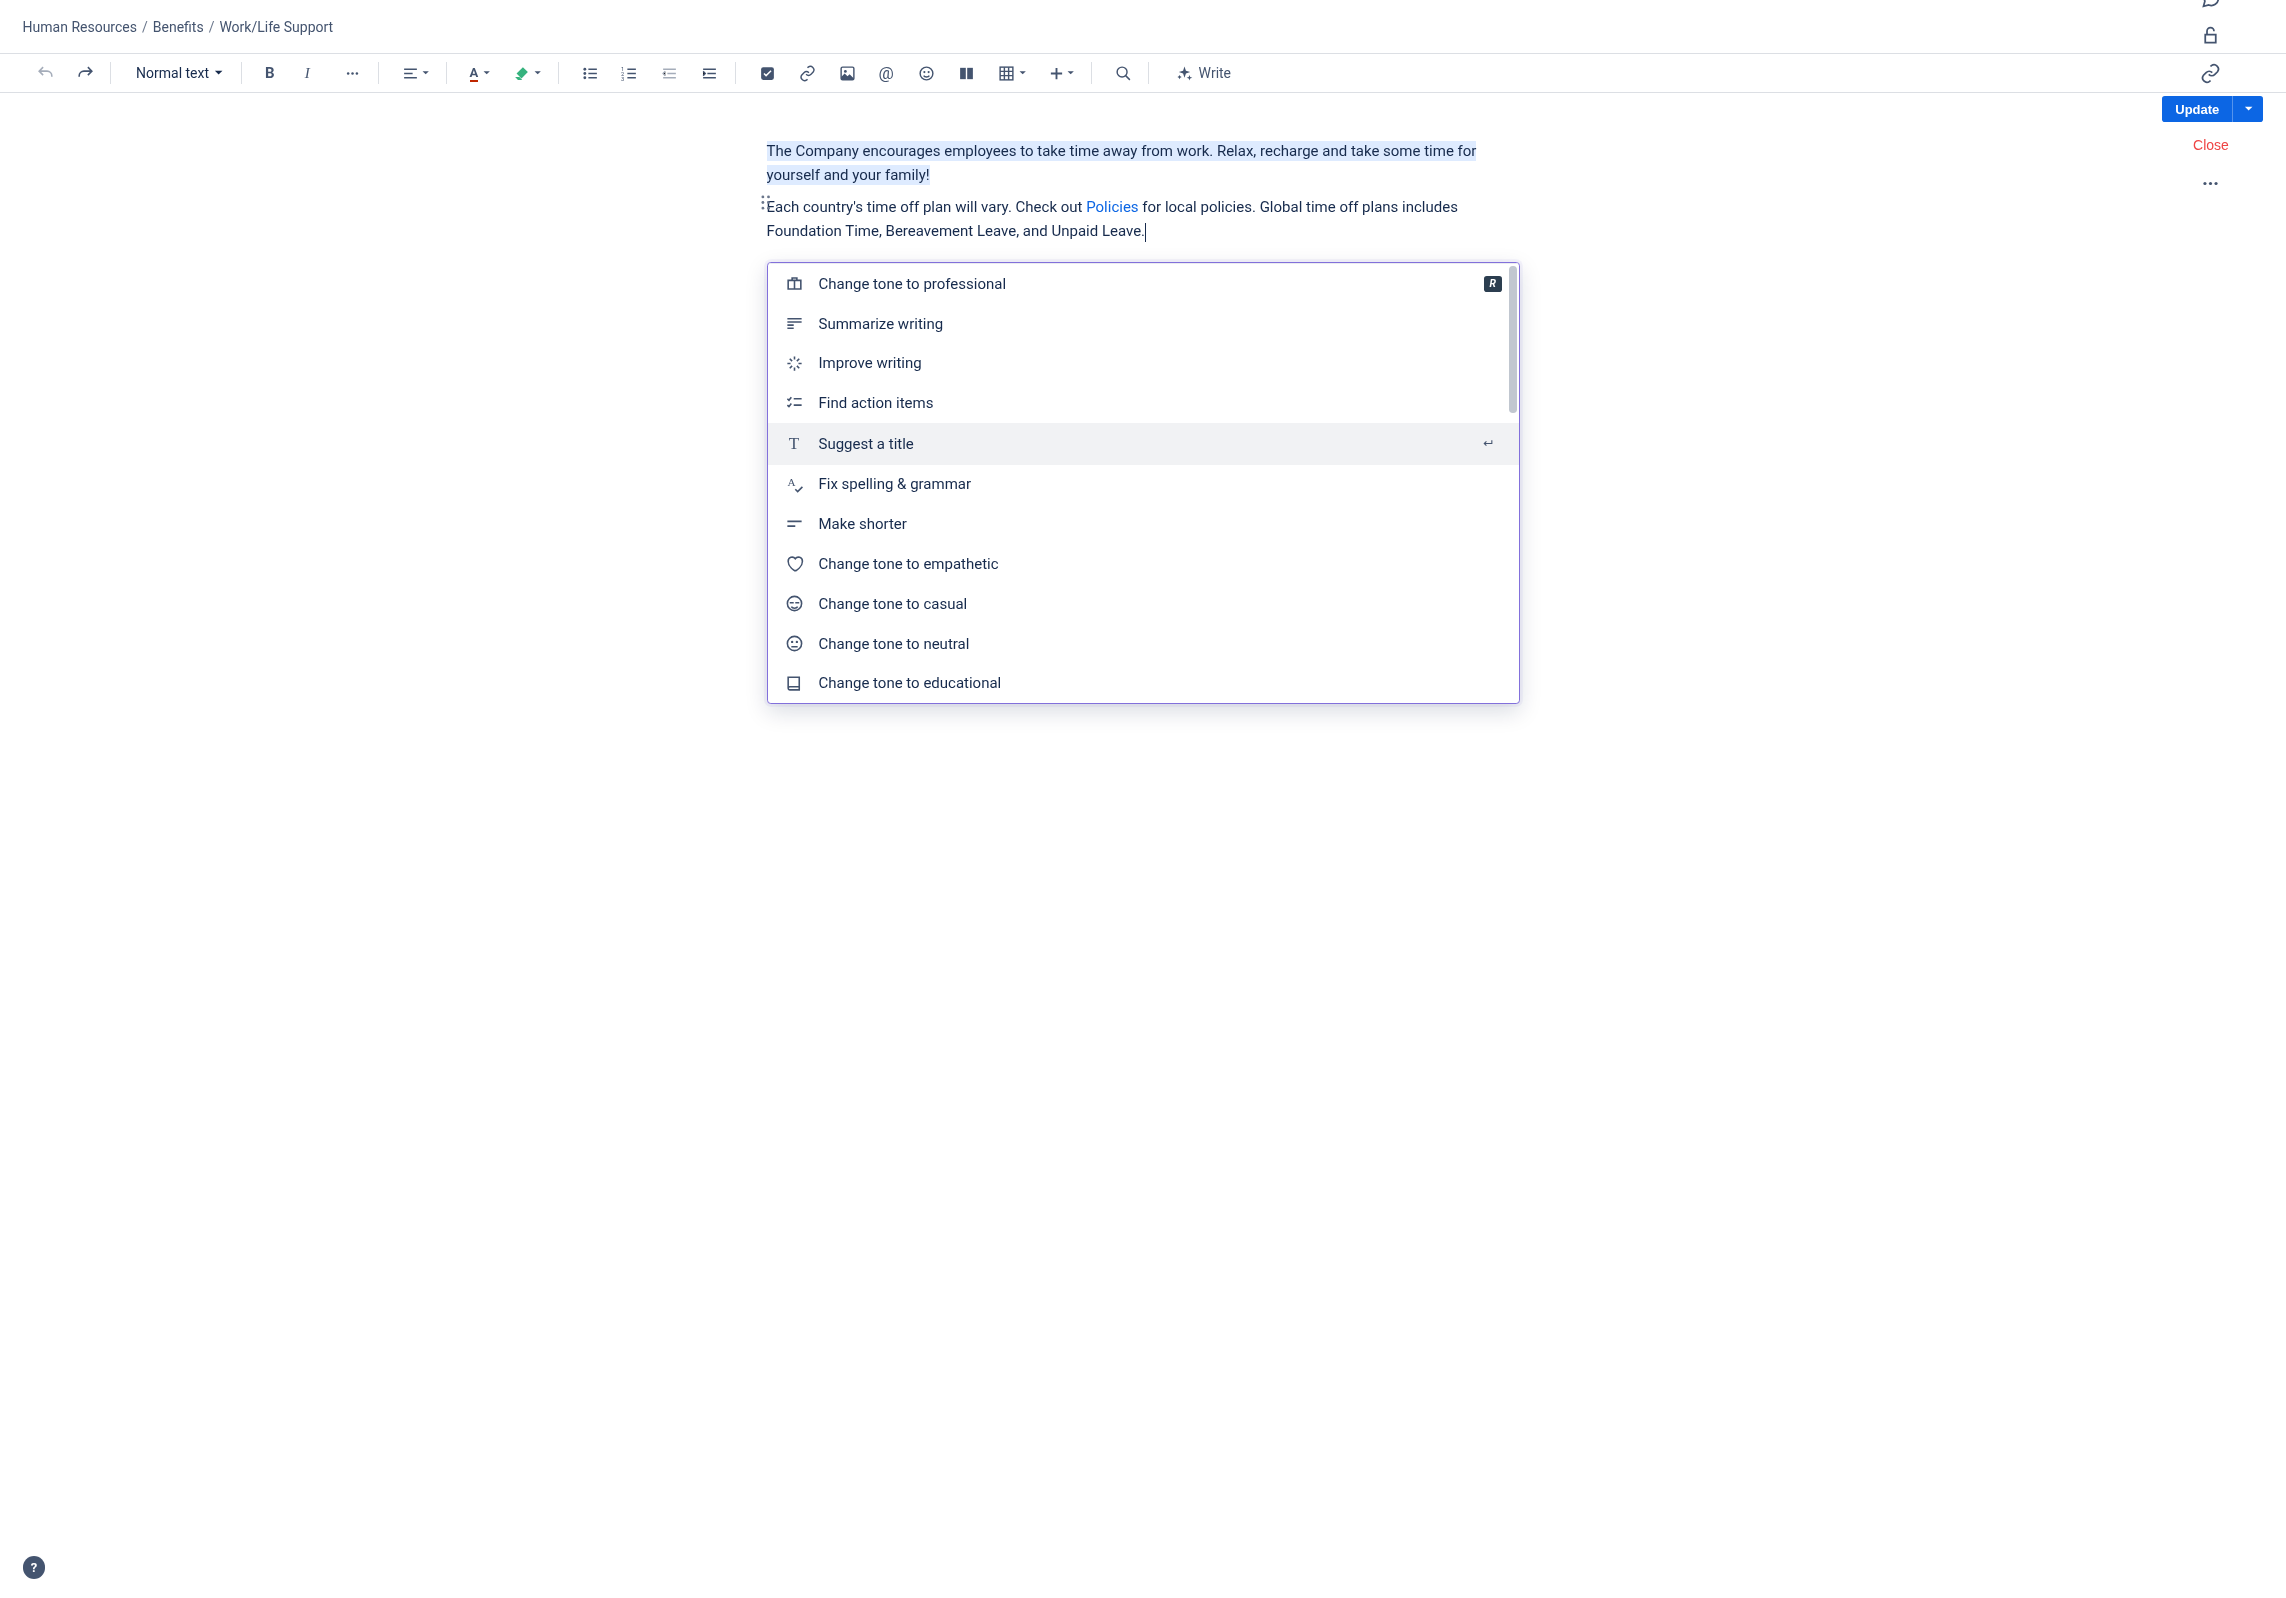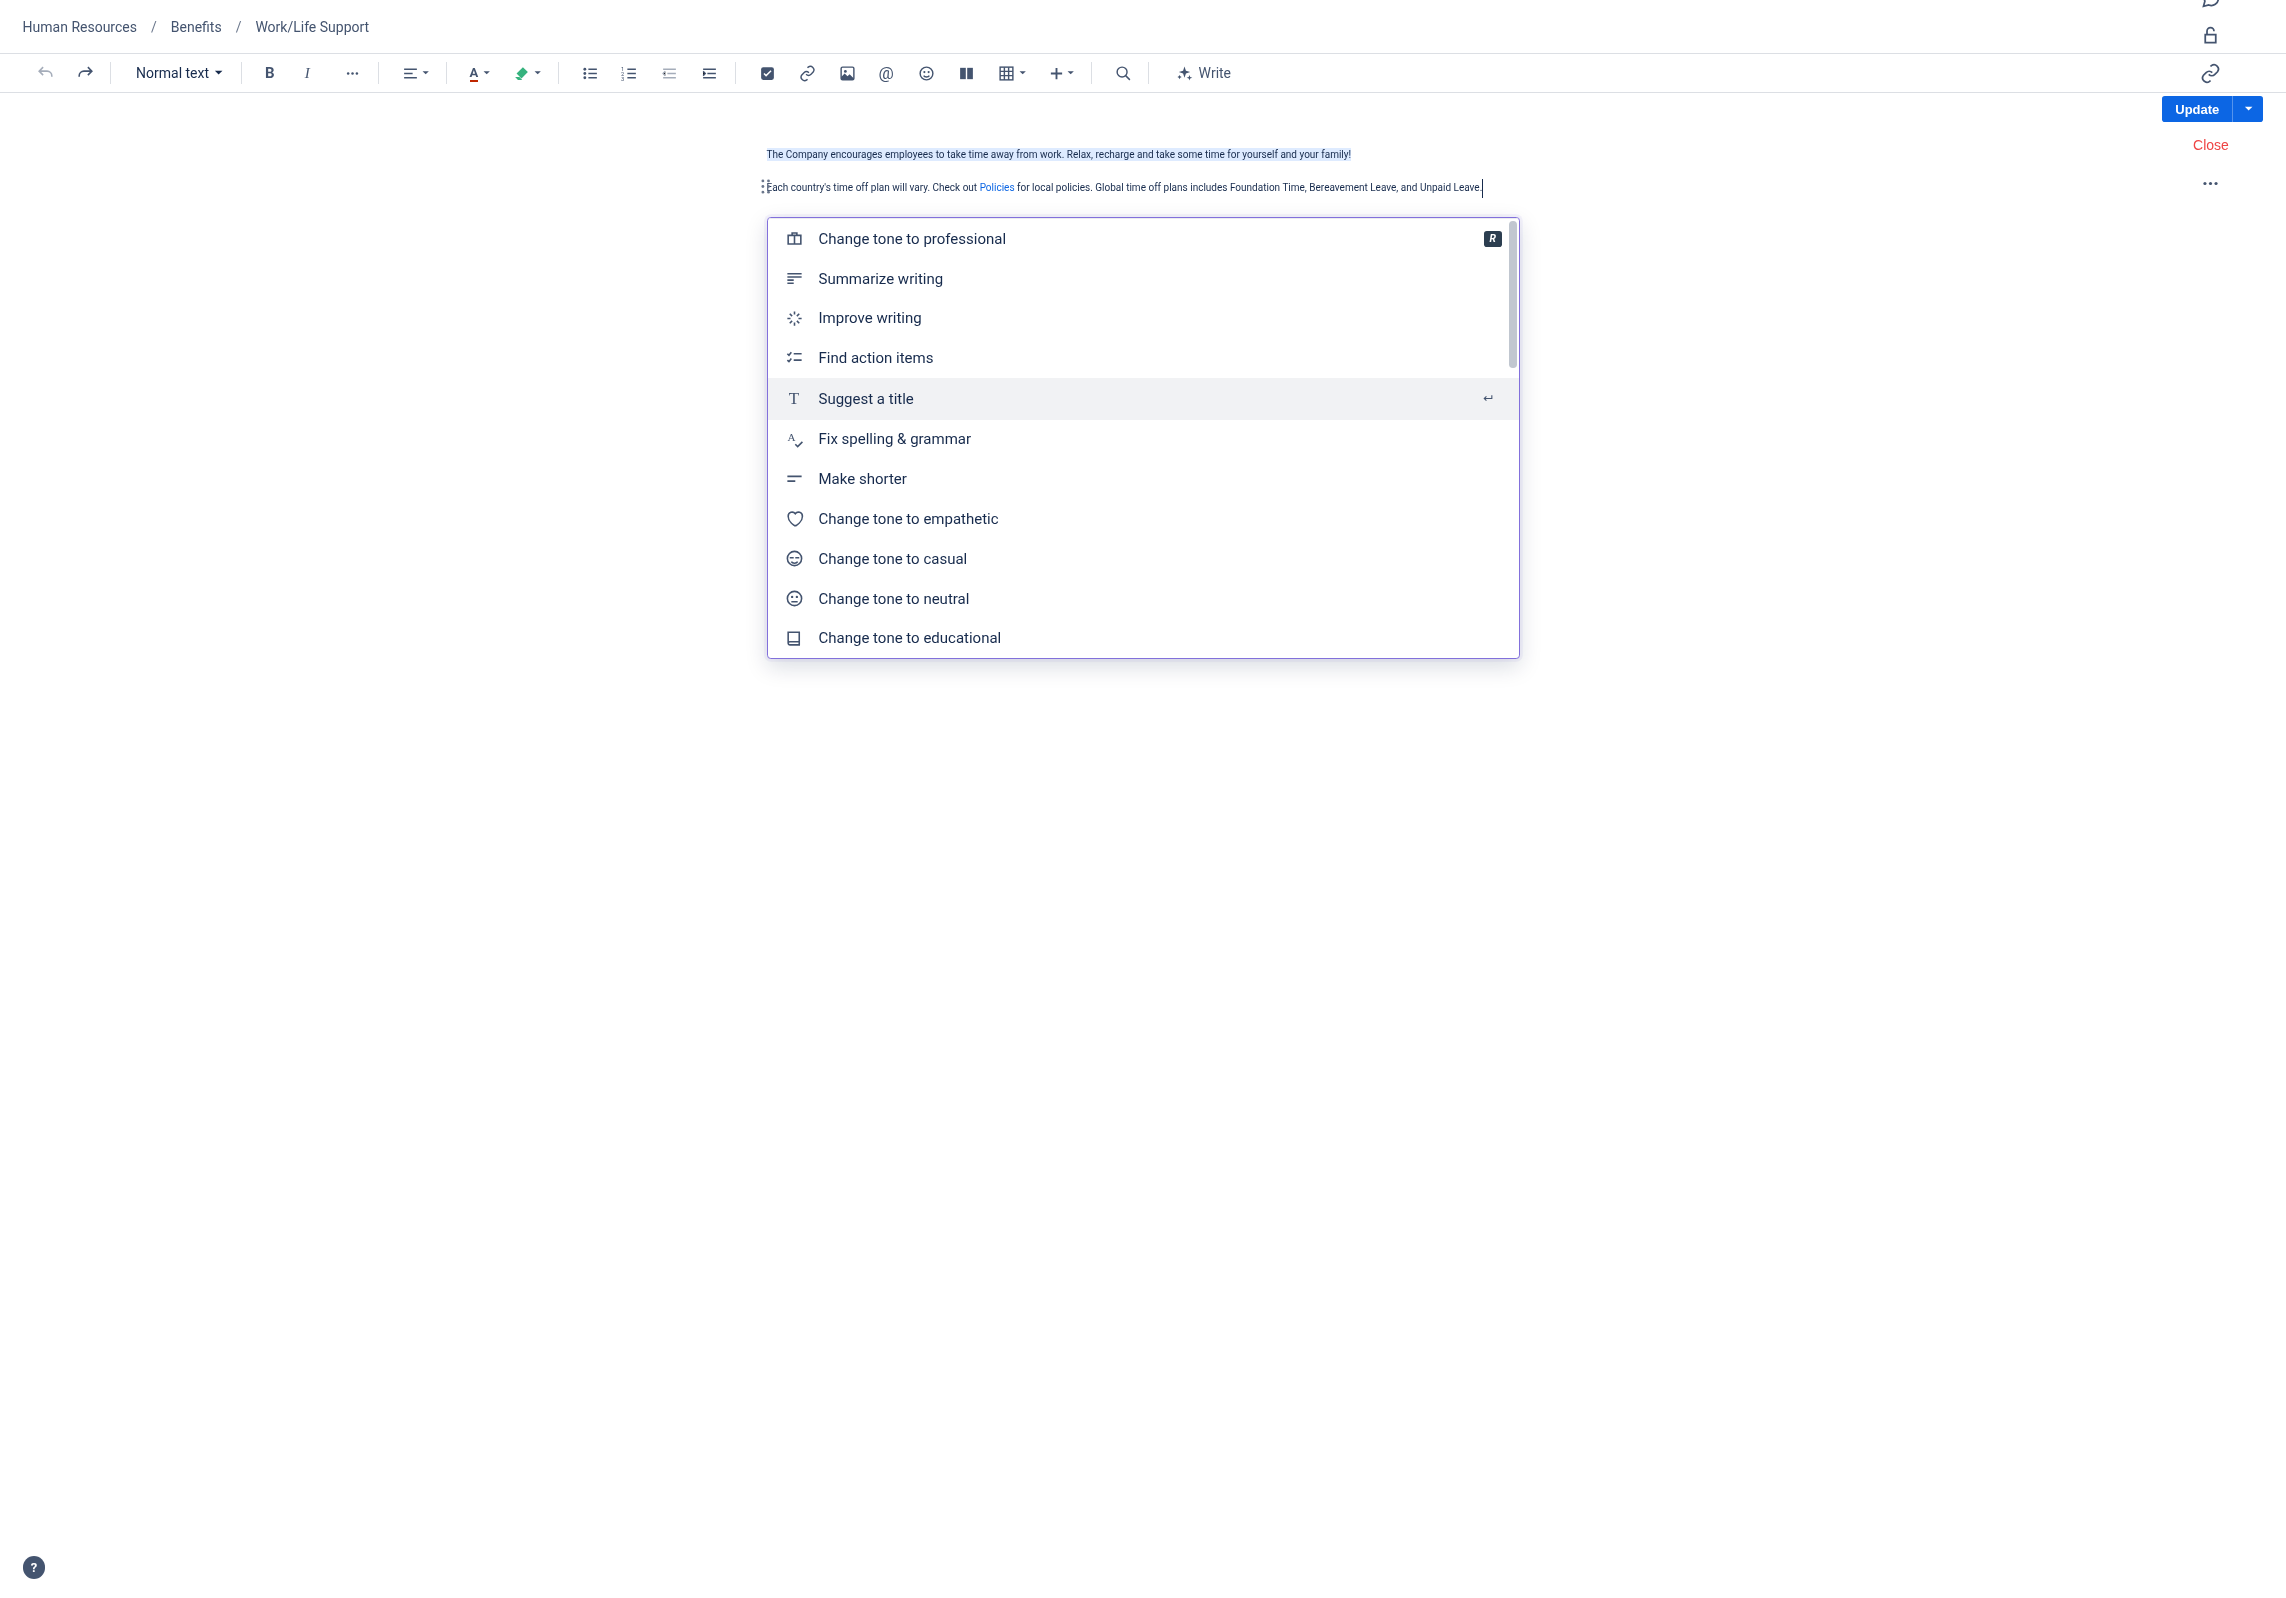--- a/index.html
+++ b/index.html
@@ -16,21 +16,21 @@
     .header {
       display: flex;
       align-items: center;
       justify-content: space-between;
       padding: 7.5px 22.6px;
       height: 53px;
     }
     .breadcrumbs {
       display: flex;
       align-items: center;
-      gap: 14px;
+      gap: 5px;
       color: #44546f;
       font-size: 14px;
     }
     .breadcrumbs .sep {
       color: #6b778c;
     }
     .header-right {
       display: flex;
       align-items: center;
       gap: 7.5px;
@@ -185,22 +185,22 @@
     .doc-heading {
       color: #0c66e4;
       font-size: 19px;
       font-weight: 600;
       background: #deebff;
       padding: 0.9px 1.9px;
       display: inline;
       line-height: 1.5;
     }
     .doc-para {
-      margin-top: 16px;
-      font-size: 10px;
+      margin-top: 8px;
+      font-size: 15px;
       line-height: 1.6;
       color: #172b4d;
     }
     .doc-para .hlspan {
       background: #deebff;
       padding: 0.9px 0;
     }
     .doc-para .hlspan2 {
       padding: 0.9px 0;
     }

